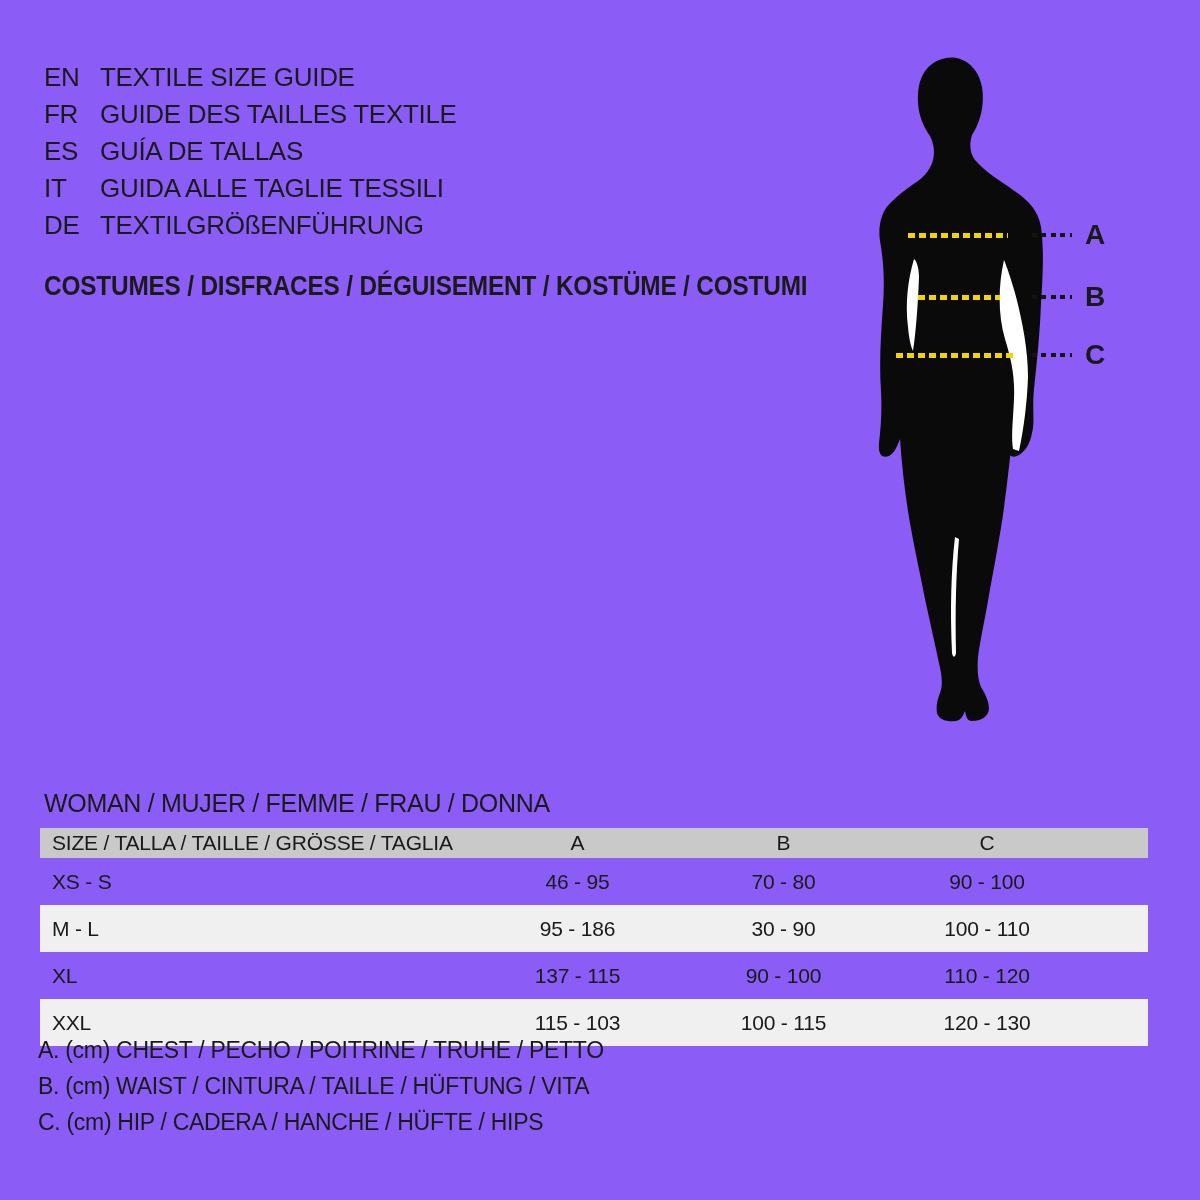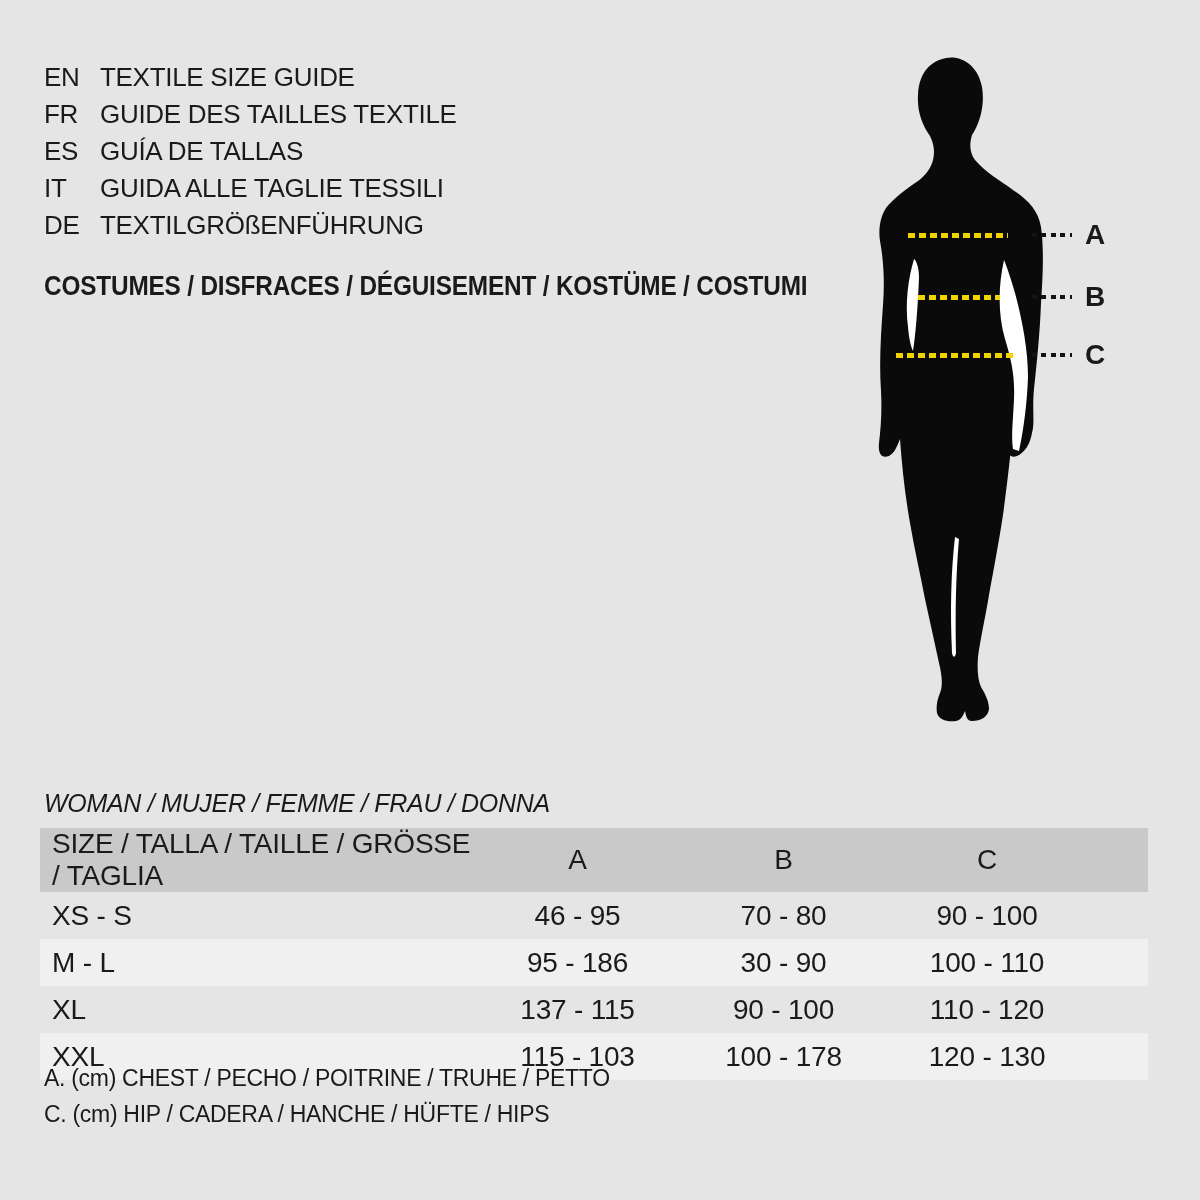--- a/index.html
+++ b/index.html
@@ -1,17 +1,17 @@
 <!DOCTYPE html>
 <html><head>
 <meta charset="utf-8">
 <style>
   html,body{margin:0;padding:0;background:#fff;}
   .page{
-    position:relative;width:1200px;height:1200px;background:#e5e5e5;overflow:hidden;
+    position:relative;width:1200px;height:1200px;background:#8b5cf6;overflow:hidden;
     font-family:"Liberation Sans","DejaVu Sans",sans-serif;color:#1a1a1a;
     -webkit-font-smoothing:antialiased;
   }
   
   .lang-list{position:absolute;left:44px;top:59px;}
   .lang-row{display:flex;height:37px;line-height:37px;font-size:26px;letter-spacing:-0.3px;}
   .lang-code{width:56px;flex:0 0 56px;}
   .lang-title{white-space:nowrap;}
   
   .category{
@@ -26,29 +26,29 @@
   .dash-black{height:4px;background:repeating-linear-gradient(90deg,#141414 0 5px,transparent 5px 9.5px);}
   .y-a{left:908px;top:233px;width:100px;}
   .y-b{left:918px;top:295px;width:82px;}
   .y-c{left:896px;top:353px;width:117px;}
   .b-a{left:1032px;top:233px;width:40px;}
   .b-b{left:1032px;top:295px;width:40px;}
   .b-c{left:1032px;top:353px;width:40px;}
   .mlabel{position:absolute;left:1085px;font-size:28px;font-weight:bold;line-height:30px;}
   .l-a{top:220px;} .l-b{top:282px;} .l-c{top:340px;}
   
-  .section-title{position:absolute;left:44px;top:789px;margin:0;font-size:25px;font-weight:normal;letter-spacing:-0.3px;white-space:nowrap;font-style:italic;}
-  .size-table{position:absolute;left:40px;top:828px;width:1108px;border-collapse:collapse;table-layout:fixed;font-size:28px;letter-spacing:-0.2px;}
+  .section-title{position:absolute;left:44px;top:789px;margin:0;font-size:25px;font-weight:normal;letter-spacing:-0.3px;white-space:nowrap;}
+  .size-table{position:absolute;left:40px;top:828px;width:1108px;border-collapse:collapse;table-layout:fixed;font-size:21px;letter-spacing:-0.2px;}
   .size-table th,.size-table td{padding:0;font-weight:normal;text-align:center;vertical-align:middle;}
   .size-table th:first-child,.size-table td:first-child{text-align:left;padding-left:12px;}
   .size-table thead tr{height:30px;background:#c9c9c9;}
   .size-table tbody tr{height:47px;}
   .size-table tbody tr:nth-child(even){background:#f0f0f0;}
   
-  .legend{position:absolute;left:44px;top:1032px;margin-top:28px;}
+  .legend{position:absolute;left:38px;top:1032px;}
   .legend-row{height:36px;line-height:36px;font-size:23px;letter-spacing:-0.3px;white-space:nowrap;}
 </style>
 </head>
 <body>
 
 <div class="page">
 
   <div class="lang-list">
     <div class="lang-row">
       <span class="lang-code">EN</span>
@@ -144,25 +144,26 @@
       <tr>
         <td>XL</td>
         <td>137 - 115</td>
         <td>90 - 100</td>
         <td>110 - 120</td>
         <td></td>
       </tr>
       <tr>
         <td>XXL</td>
         <td>115 - 103</td>
-        <td>100 - 178</td>
+        <td>100 - 115</td>
         <td>120 - 130</td>
         <td></td>
       </tr>
     </tbody>
   </table>
 
   <div class="legend">
     <div class="legend-row">A. (cm) CHEST / PECHO / POITRINE / TRUHE / PETTO</div>
+    <div class="legend-row">B. (cm) WAIST / CINTURA / TAILLE / HÜFTUNG / VITA</div>
     <div class="legend-row">C. (cm) HIP / CADERA / HANCHE / HÜFTE / HIPS</div>
   </div>
 
 </div>
 
 </body></html>

